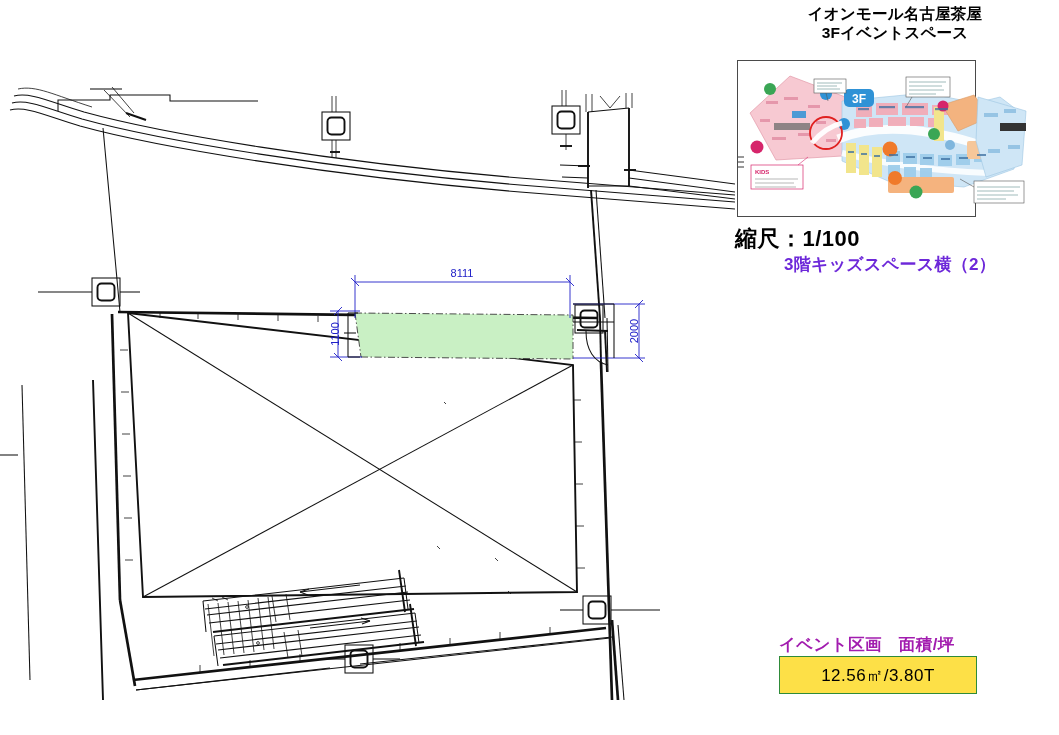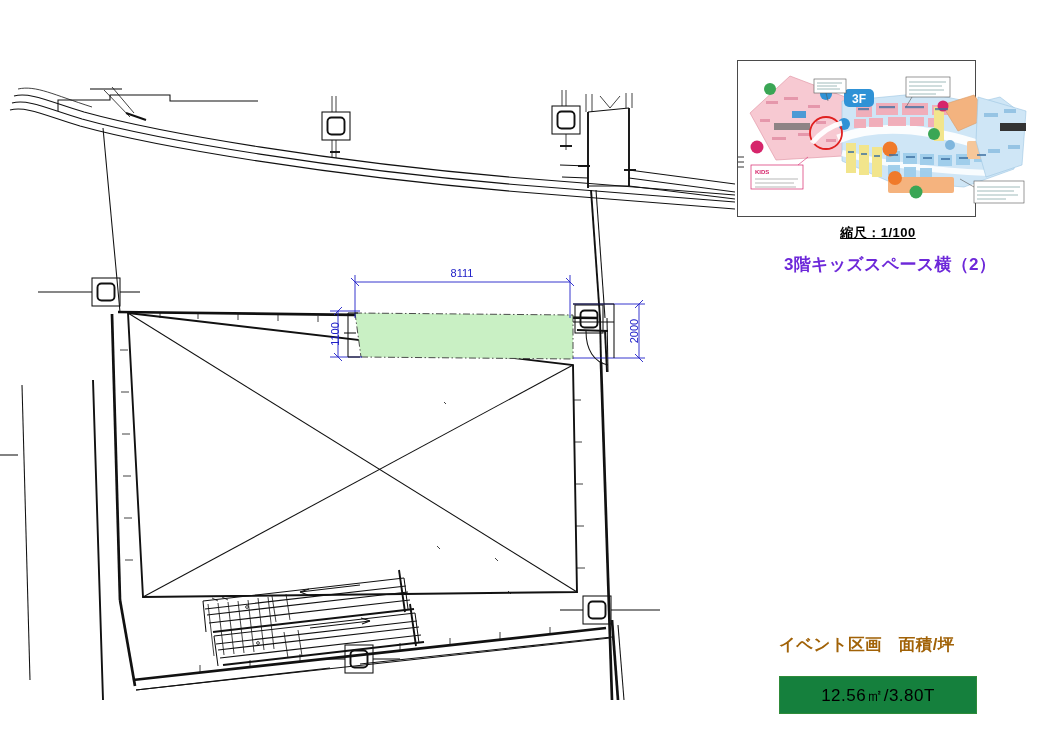--- a/index.html
+++ b/index.html
@@ -17,36 +17,36 @@
     letter-spacing:.2px;color:#000;
   }
   .hdr-title span{display:block;white-space:nowrap;}
   #map-frame{
     position:absolute;left:737px;top:60px;width:239px;height:157px;
     border:1.3px solid #4a4a4a;background:#fff;box-sizing:border-box;
   }
   #map-svg{position:absolute;left:0;top:0;}
   .scale-line{
     position:absolute;left:735px;top:224px;width:296px;
-    text-align:center;font-size:13px;font-weight:bold;color:#000;
-    padding-right:10px;box-sizing:border-box;letter-spacing:.5px;text-decoration:underline;
+    text-align:left;font-size:22px;font-weight:bold;color:#000;
+    padding-right:10px;box-sizing:border-box;letter-spacing:.5px;
   }
   .loc-line{
     position:absolute;left:735px;top:253px;width:310px;
     text-align:center;font-size:17px;font-weight:bold;color:#6d28d9;letter-spacing:.3px;
   }
 
   
   #area-legend{position:absolute;left:779px;top:634px;width:230px;}
   .area-caption{
-    font-size:16.5px;font-weight:bold;color:#a16207;letter-spacing:.4px;
-    white-space:nowrap;margin-bottom:20px;text-align:left;
+    font-size:16.5px;font-weight:bold;color:#a21caf;letter-spacing:.4px;
+    white-space:nowrap;margin-bottom:0;text-align:left;
   }
   #area-box{
-    width:198px;height:38px;border:1.6px solid #2f8b3a;background:#15803d;
+    width:198px;height:38px;border:1.6px solid #2f8b3a;background:#fde047;
     display:flex;align-items:center;justify-content:center;
     font-size:17px;color:#000;letter-spacing:.5px;box-sizing:border-box;
   }
 
   
   #cad{position:absolute;left:0;top:0;width:735px;height:735px;}
 
   .dimtxt{fill:#2020c8;font-size:11px;font-family:"Liberation Sans",sans-serif;}
 </style>
 </head>
@@ -276,20 +276,26 @@
       <path class="lx" d="M612,620 L618,700"></path>
       <path class="l" d="M618,625 L624,700"></path>
     </g>
 
     <g>
       <path class="l" d="M745,330 L760,325 L752,388 Z"></path>
       <path class="l" d="M745,330 L749,341 L752,388"></path>
     </g>
   </svg>
 
+  <div id="inset-panel">
+    <div class="hdr-title">
+      <span>イオンモール名古屋茶屋</span>
+      <span>3Fイベントスペース</span>
+    </div>
+  </div>
 
   <div id="map-frame">
     <svg id="map-svg" width="294" height="155" viewBox="0 0 294 155">
 
       <g>
         <path d="M12,52 L52,15 L110,37 L104,95 L38,99 Z" fill="#f7c9d2" stroke="#e39aa9" stroke-width="0.7"></path>
         <rect x="36" y="62" width="36" height="7" fill="#6b6b6b" opacity=".75"></rect>
         <rect x="54" y="50" width="14" height="7" fill="#2f92d6" opacity=".85"></rect>
         <g fill="#d8708c" opacity=".55">
           <rect x="28" y="40" width="12" height="3"></rect>

